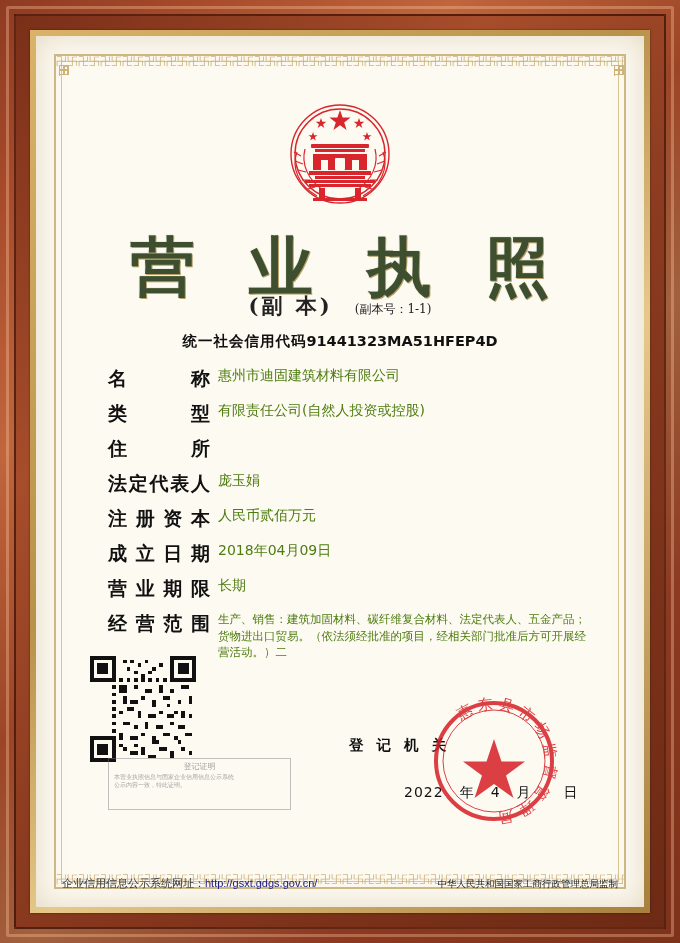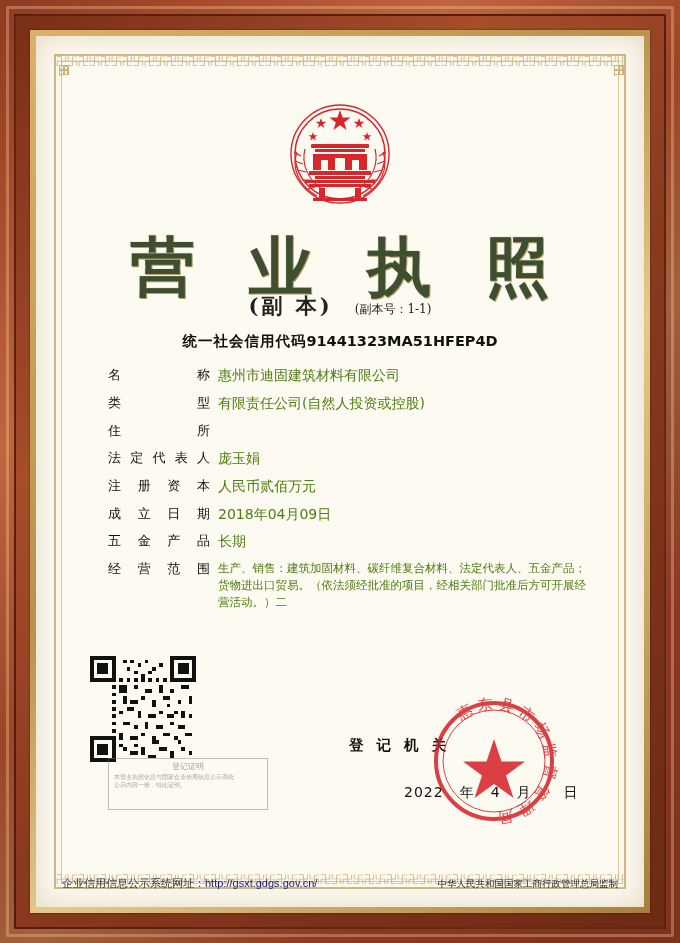--- a/index.html
+++ b/index.html
@@ -121,23 +121,23 @@
     left: 72px; top: 330px; right: 50px;
   }
   .row {
     display: flex;
     align-items: flex-start;
     margin-bottom: 9px;
   }
   .lab {
     width: 104px;
     flex: none;
-    font-size: 13px;
+    font-size: 19px;
     color: #111;
-    font-weight: normal;
+    font-weight: bold;
     text-align: justify;
     text-align-last: justify;
     font-family: "DejaVu Sans", sans-serif;
     padding-right: 2px;
   }
   .val {
     font-size: 14px;
     color: #4d7c0f;
     font-family: "DejaVu Sans", sans-serif;
     line-height: 1.35;
@@ -152,21 +152,21 @@
   
   .qr {
     position: absolute;
     left: 54px; top: 620px;
     width: 106px; height: 106px;
   }
   
   .faint-stamp {
     position: absolute;
     left: 72px; top: 722px;
-    width: 160px; height: 52px;
+    width: 183px; height: 52px;
     border: 1px solid rgba(120,120,120,0.45);
     color: rgba(90,90,90,0.55);
     font-size: 6px;
     line-height: 8px;
     padding: 4px 5px;
     overflow: hidden;
     font-family: "DejaVu Sans", sans-serif;
   }
   .faint-stamp .fs-title {
     text-align: center; font-size: 8px; margin-bottom: 2px;
@@ -312,21 +312,21 @@
       </div>
       <div class="row">
         <div class="lab">注册资本</div>
         <div class="val">人民币贰佰万元</div>
       </div>
       <div class="row">
         <div class="lab">成立日期</div>
         <div class="val">2018年04月09日</div>
       </div>
       <div class="row">
-        <div class="lab">五金产品</div>
+        <div class="lab">营业期限</div>
         <div class="val">长期</div>
       </div>
       <div class="row scope">
         <div class="lab">经营范围</div>
         <div class="val">生产、销售：建筑加固材料、碳纤维复合材料、法定代表人、五金产品；货物进出口贸易。（依法须经批准的项目，经相关部门批准后方可开展经营活动。）二</div>
       </div>
     </div>
 
     <div class="qr">
       <svg viewBox="0 0 29 29" width="106" height="106" shape-rendering="crispEdges">

